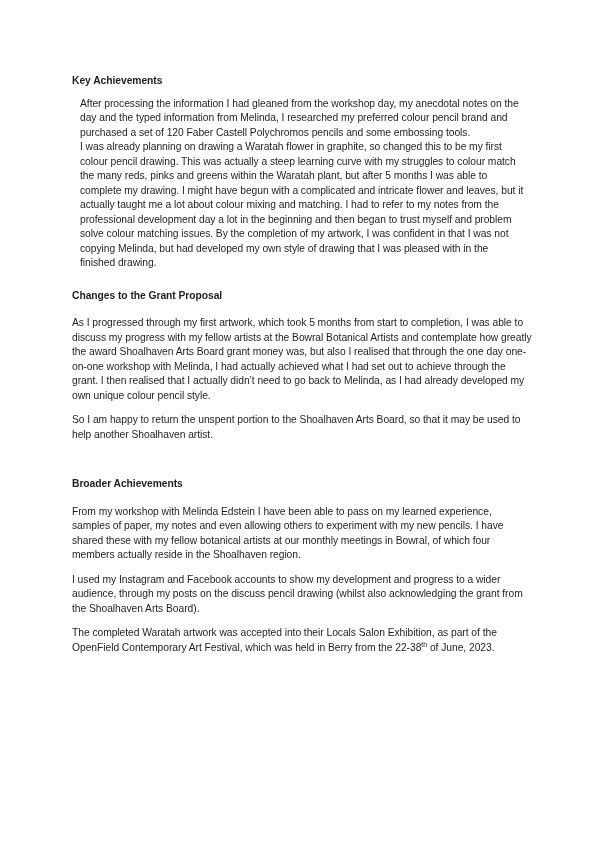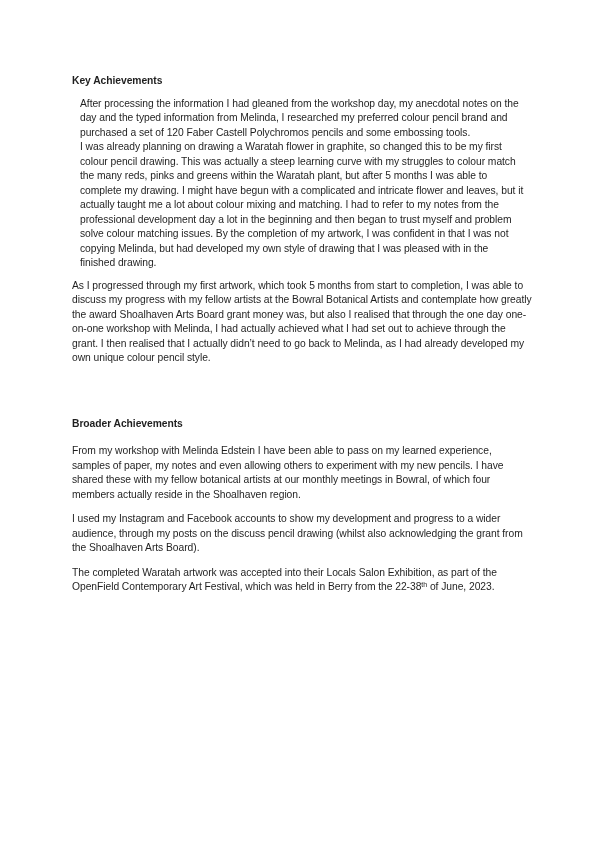--- a/index.html
+++ b/index.html
@@ -27,21 +27,21 @@
     font-weight: bold;
     margin: 0;
   }
   .heading.first {
     margin: 0;
   }
   .heading.gap-before {
     margin: 18px 0 13px 0;
   }
   .heading.big-gap-before {
-    margin: 51px 0 13px 0;
+    margin: 35px 0 13px 0;
   }
   .para {
     margin: 0 0 10px 0;
   }
   .para.joined {
     margin: 8px;
   }
   .line-block {
     display: block;
   }
@@ -60,21 +60,23 @@
 
   <section>
     <h2 class="heading first">Key Achievements</h2>
     <p class="para joined">
       <span class="line-block">After processing the information I had gleaned from the workshop day, my anecdotal notes on the day and the typed information from Melinda, I researched my preferred colour pencil brand and purchased a set of 120 Faber Castell Polychromos pencils and some embossing tools.</span>
       <span class="line-block">I was already planning on drawing a Waratah flower in graphite, so changed this to be my first colour pencil drawing. This was actually a steep learning curve with my struggles to colour match the many reds, pinks and greens within the Waratah plant, but after 5 months I was able to complete my drawing. I might have begun with a complicated and intricate flower and leaves, but it actually taught me a lot about colour mixing and matching. I had to refer to my notes from the professional development day a lot in the beginning and then began to trust myself and problem solve colour matching issues. By the completion of my artwork, I was confident in that I was not copying Melinda, but had developed my own style of drawing that I was pleased with in the finished drawing.</span>
     </p>
   </section>
 
   <section>
+    <h2 class="heading gap-before">Changes to the Grant Proposal</h2>
     <p class="para">As I progressed through my first artwork, which took 5 months from start to completion, I was able to discuss my progress with my fellow artists at the Bowral Botanical Artists and contemplate how greatly the award Shoalhaven Arts Board grant money was, but also I realised that through the one day one-on-one workshop with Melinda, I had actually achieved what I had set out to achieve through the grant. I then realised that I actually didn’t need to go back to Melinda, as I had already developed my own unique colour pencil style.</p>
+    <p class="para">So I am happy to return the unspent portion to the Shoalhaven Arts Board, so that it may be used to help another Shoalhaven artist.</p>
   </section>
 
   <section>
     <h2 class="heading big-gap-before">Broader Achievements</h2>
     <p class="para">From my workshop with Melinda Edstein I have been able to pass on my learned experience, samples of paper, my notes and even allowing others to experiment with my new pencils. I have shared these with my fellow botanical artists at our monthly meetings in Bowral, of which four members actually reside in the Shoalhaven region.</p>
     <p class="para">I used my Instagram and Facebook accounts to show my development and progress to a wider audience, through my posts on the discuss pencil drawing (whilst also acknowledging the grant from the Shoalhaven Arts Board).</p>
     <p class="para"><span>The completed Waratah artwork was accepted into their Locals Salon Exhibition, as part of the OpenField Contemporary Art Festival, which was held in Berry from the 22-38</span><sup class="sup">th</sup><span> of June, 2023.</span></p>
   </section>
 
 </div>

